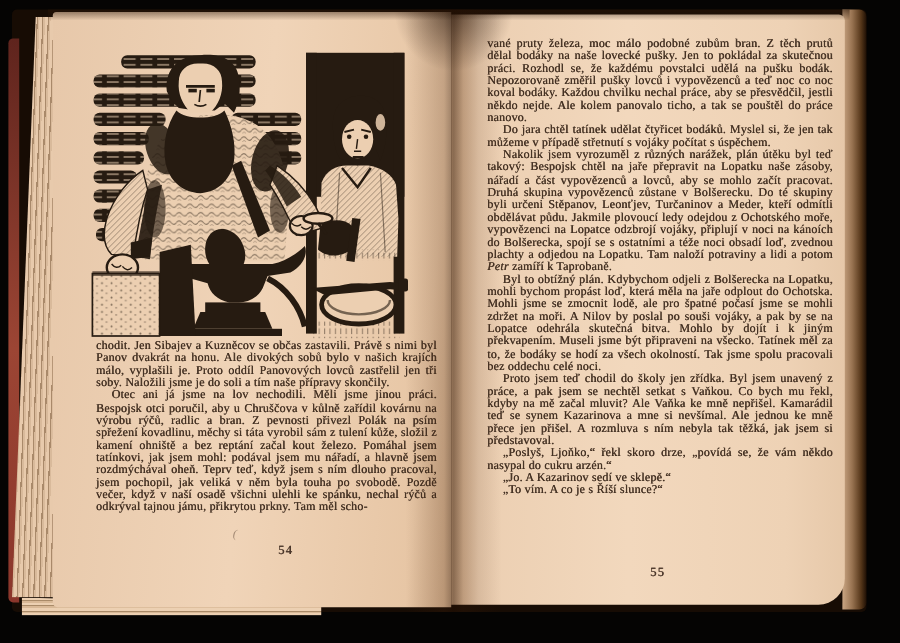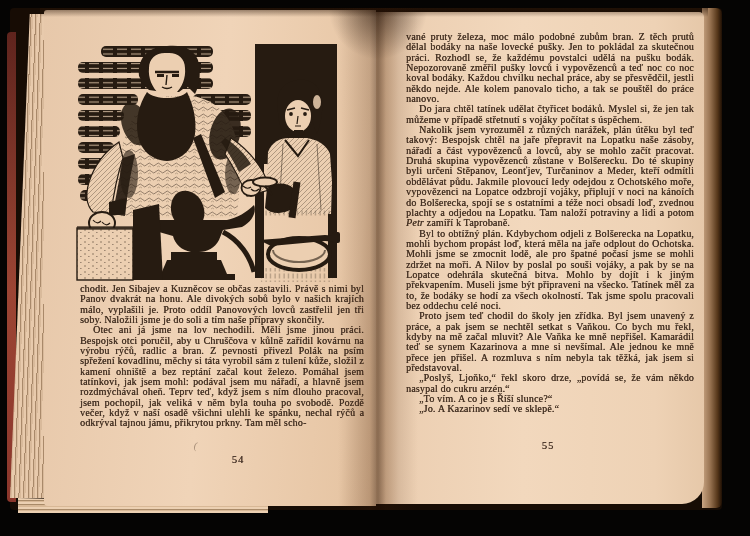--- a/index.html
+++ b/index.html
@@ -36,21 +36,21 @@
 
   .textcol{position:absolute;color:#453224;font-size:10px;line-height:10.35px;
       letter-spacing:.18px;text-align:justify;text-shadow:.25px 0 0 currentColor;}
   .text-left{left:36px;top:274px;width:284px;}
   .text-right{left:30px;top:20px;width:288px;}
   .bp{margin:0;}
   .bp.ind{text-indent:13px;}
   .pnum{position:absolute;width:284px;text-align:center;font-size:10.5px;letter-spacing:1px;
       color:#4a362a;text-shadow:.25px 0 0 currentColor;}
   .pnum-left{left:52px;top:444px;}
-  .pnum-right{left:30px;top:428px;}
+  .pnum-right{left:30px;top:460px;}
   .stray{position:absolute;left:150px;top:430px;color:rgba(100,78,62,.55);font-size:10px;
       transform:rotate(14deg);}
   i{font-style:italic;}
 </style>
 </head>
 <body>
 
 <div class="photo">
   <div class="book">
 
@@ -200,22 +200,22 @@
     </div>
 
     <div class="page page-right">
       <div class="textcol text-right">
         <p class="bp">vané pruty železa, moc málo podobné zubům bran. Z těch prutů dělal bodáky na naše lovecké pušky. Jen to pokládal za skutečnou práci. Rozhodl se, že každému povstalci udělá na pušku bodák. Nepozorovaně změřil pušky lovců i vypovězenců a teď noc co noc koval bodáky. Každou chvilku nechal práce, aby se přesvědčil, jestli někdo nejde. Ale kolem panovalo ticho, a tak se pouštěl do práce nanovo.</p>
         <p class="bp ind">Do jara chtěl tatínek udělat čtyřicet bodáků. Myslel si, že jen tak můžeme v případě střetnutí s vojáky počítat s úspěchem.</p>
         <p class="bp ind"><span>Nakolik jsem vyrozuměl z různých narážek, plán útěku byl teď takový: Bespojsk chtěl na jaře přepravit na Lopatku naše zásoby, nářadí a část vypovězenců a lovců, aby se mohlo začít pracovat. Druhá skupina vypovězenců zůstane v Bolšerecku. Do té skupiny byli určeni Stěpanov, Leonťjev, Turčaninov a Meder, kteří odmítli obdělávat půdu. Jakmile plovoucí ledy odejdou z Ochotského moře, vypovězenci na Lopatce odzbrojí vojáky, připlují v noci na kánoích do Bolšerecka, spojí se s ostatními a téže noci obsadí loď, zvednou plachty a odjedou na Lopatku. Tam naloží potraviny a lidi a potom </span><i>Petr</i><span> zamíří k Taprobaně.</span></p>
         <p class="bp ind">Byl to obtížný plán. Kdybychom odjeli z Bolšerecka na Lopatku, mohli bychom propást loď, která měla na jaře odplout do Ochotska. Mohli jsme se zmocnit lodě, ale pro špatné počasí jsme se mohli zdržet na moři. A Nilov by poslal po souši vojáky, a pak by se na Lopatce odehrála skutečná bitva. Mohlo by dojít i k jiným překvapením. Museli jsme být připraveni na všecko. Tatínek měl za to, že bodáky se hodí za všech okolností. Tak jsme spolu pracovali bez oddechu celé noci.</p>
         <p class="bp ind">Proto jsem teď chodil do školy jen zřídka. Byl jsem unavený z práce, a pak jsem se nechtěl setkat s Vaňkou. Co bych mu řekl, kdyby na mě začal mluvit? Ale Vaňka ke mně nepřišel. Kamarádil teď se synem Kazarinova a mne si nevšímal. Ale jednou ke mně přece jen přišel. A rozmluva s ním nebyla tak těžká, jak jsem si představoval.</p>
         <p class="bp ind">„Poslyš, Ljoňko,“ řekl skoro drze, „povídá se, že vám někdo nasypal do cukru arzén.“</p>
+        <p class="bp ind">„Jo. A Kazarinov sedí ve sklepě.“</p>
         <p class="bp ind">„To vím. A co je s Říší slunce?“</p>
-        <p class="bp ind">„Jo. A Kazarinov sedí ve sklepě.“</p>
       </div>
       <div class="pnum pnum-right">55</div>
     </div>
 
     <div class="gutter"></div>
     <div class="gutter-top"></div>
     <div class="top-shade"></div>
   </div>
 </div>
 

